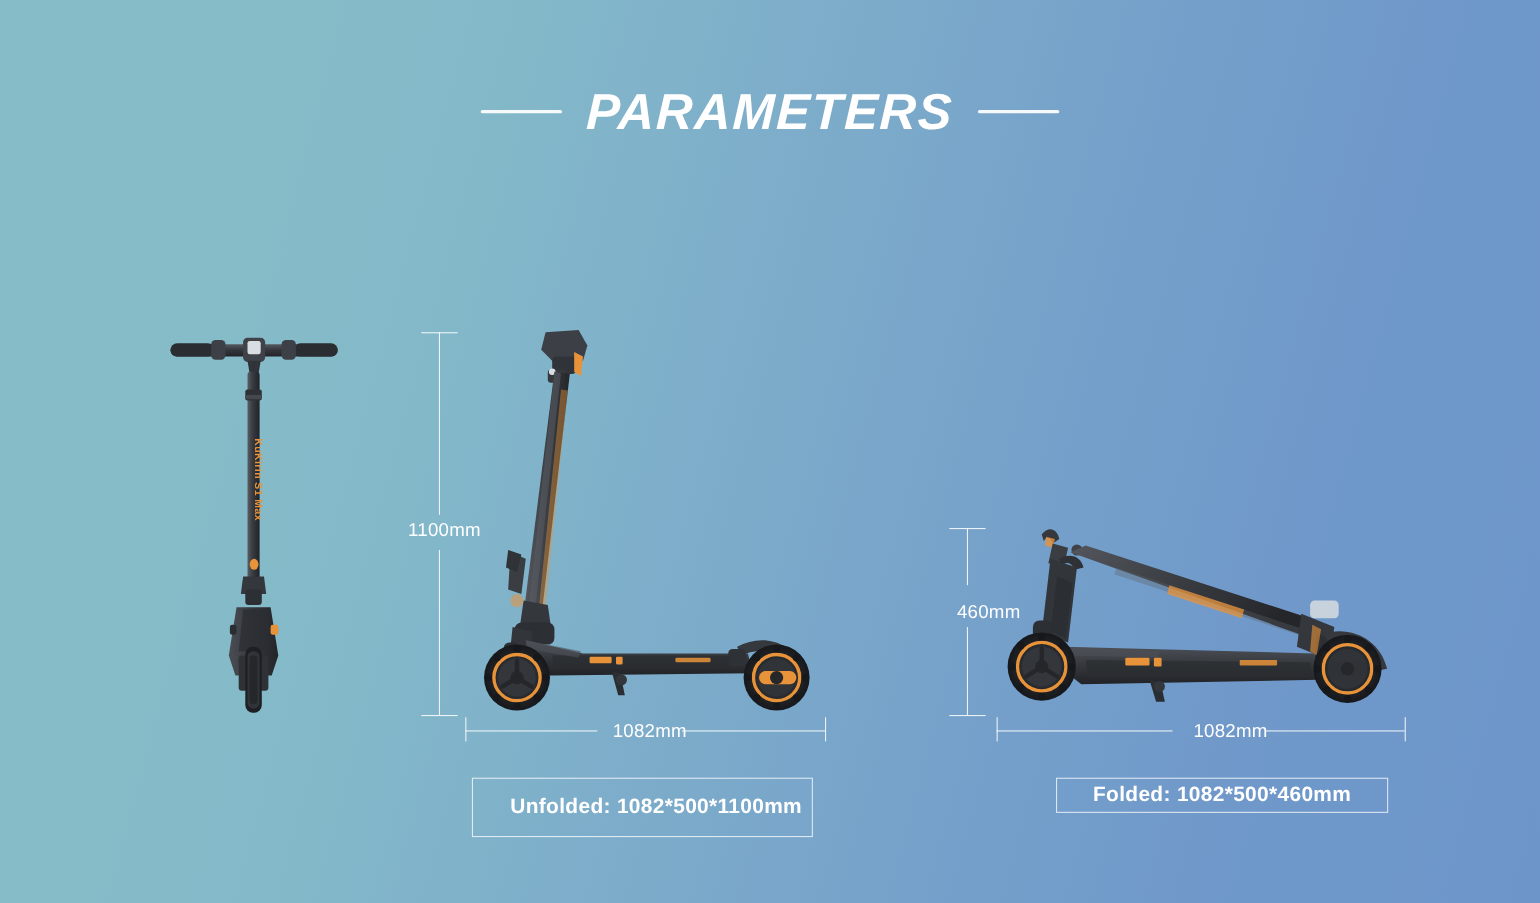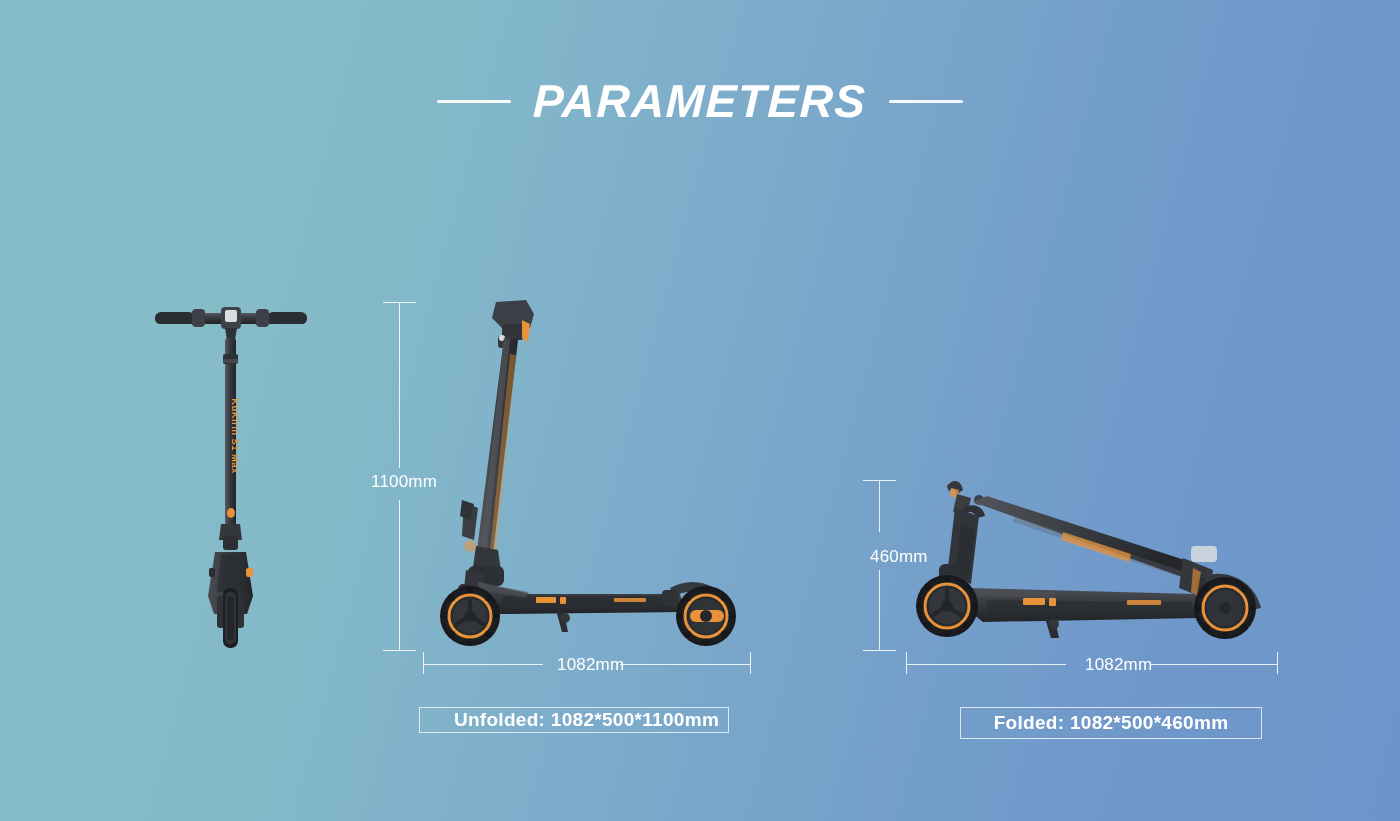--- a/index.html
+++ b/index.html
@@ -274,21 +274,21 @@
       </g>
     </svg>
   </div>
 
   <div class="hcap" style="left:423px; top:652px; height:22px;"></div>
   <div class="hcap" style="left:750px; top:652px; height:22px;"></div>
   <div class="hline" style="left:423px; top:664px; width:120px;"></div>
   <div class="hline" style="left:620px; top:664px; width:130px;"></div>
   <div class="dim-label h" style="left:548px; top:656px;">1082mm</div>
 
-  <div class="caption-box" style="left:419px; top:707px; width:310px; height:26px;padding-left:25px;">
+  <div class="caption-box" style="left:429px; top:707px; width:310px; height:54px;padding-left:25px;">
     <span class="caption-text">Unfolded: 1082*500*1100mm</span>
   </div>
 
   <div class="vline" style="left:879px; top:480px; height:52px;"></div>
   <div class="vline" style="left:879px; top:570px; height:80px;"></div>
   <div class="vcap" style="left:863px; top:480px; width:33px;"></div>
   <div class="vcap" style="left:863px; top:650px; width:33px;"></div>
   <div class="dim-label" style="left:870px; top:548px;">460mm</div>
 
   <div class="scooter" style="left:895px; top:472px;">

